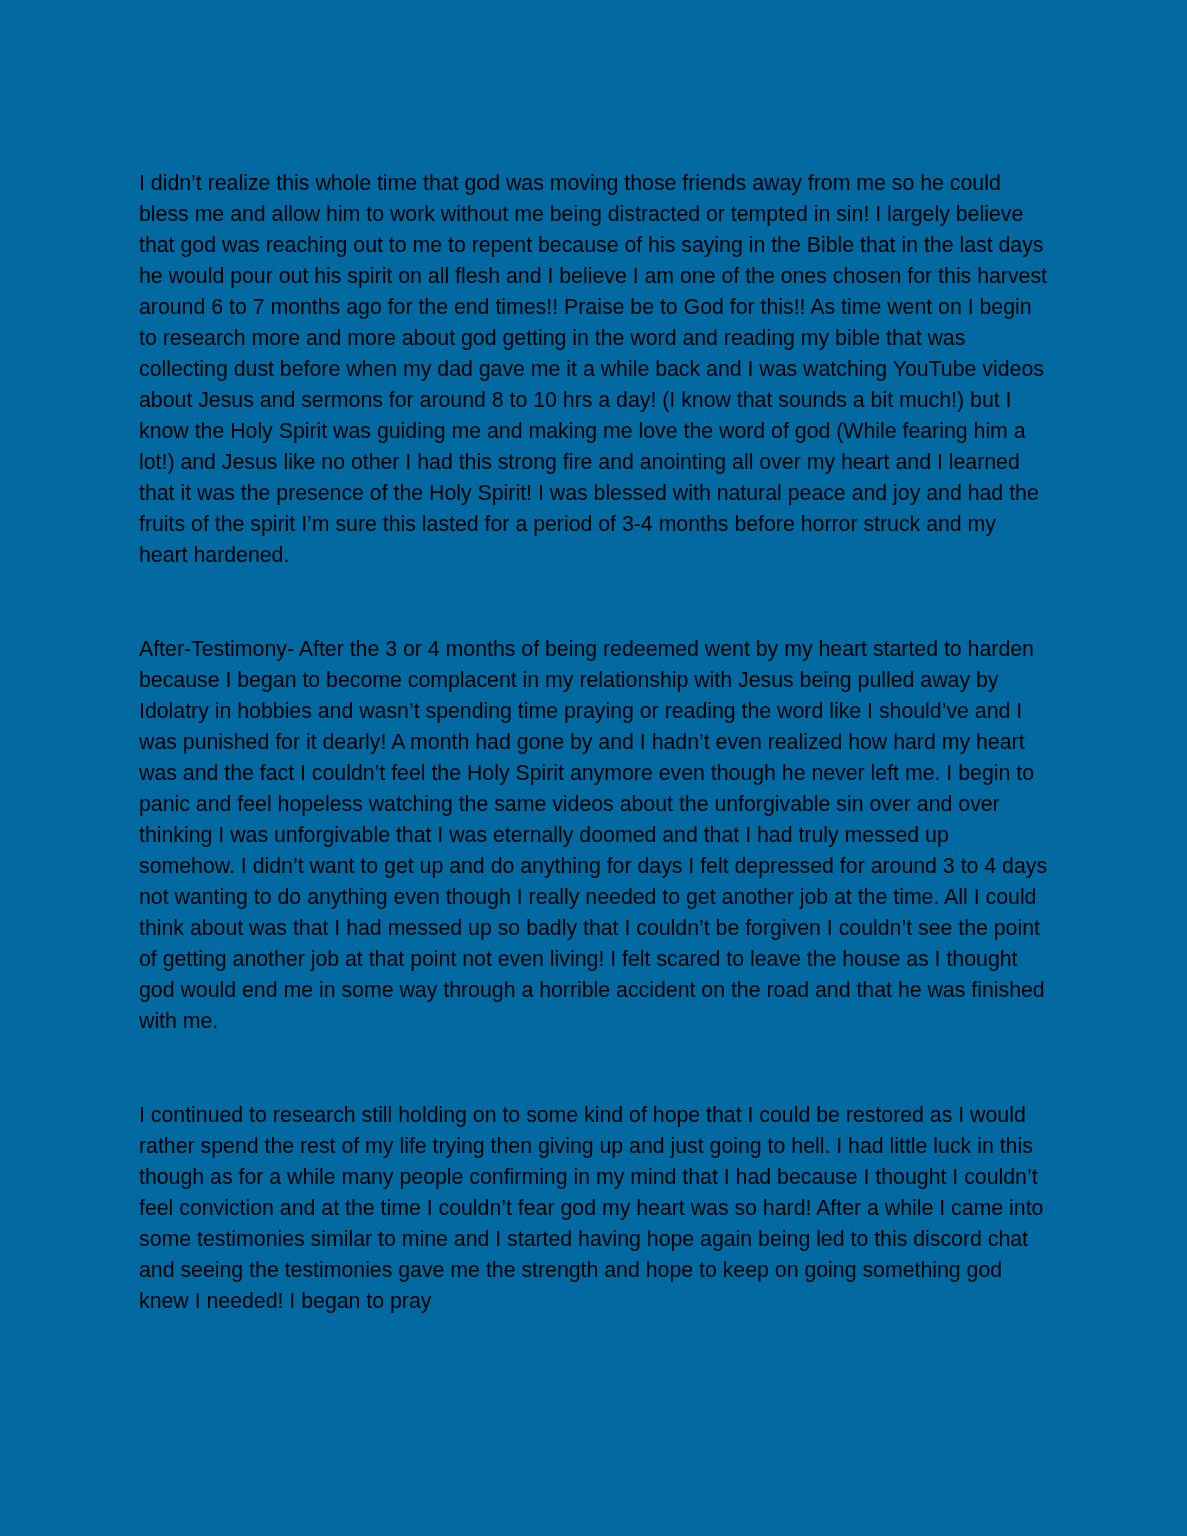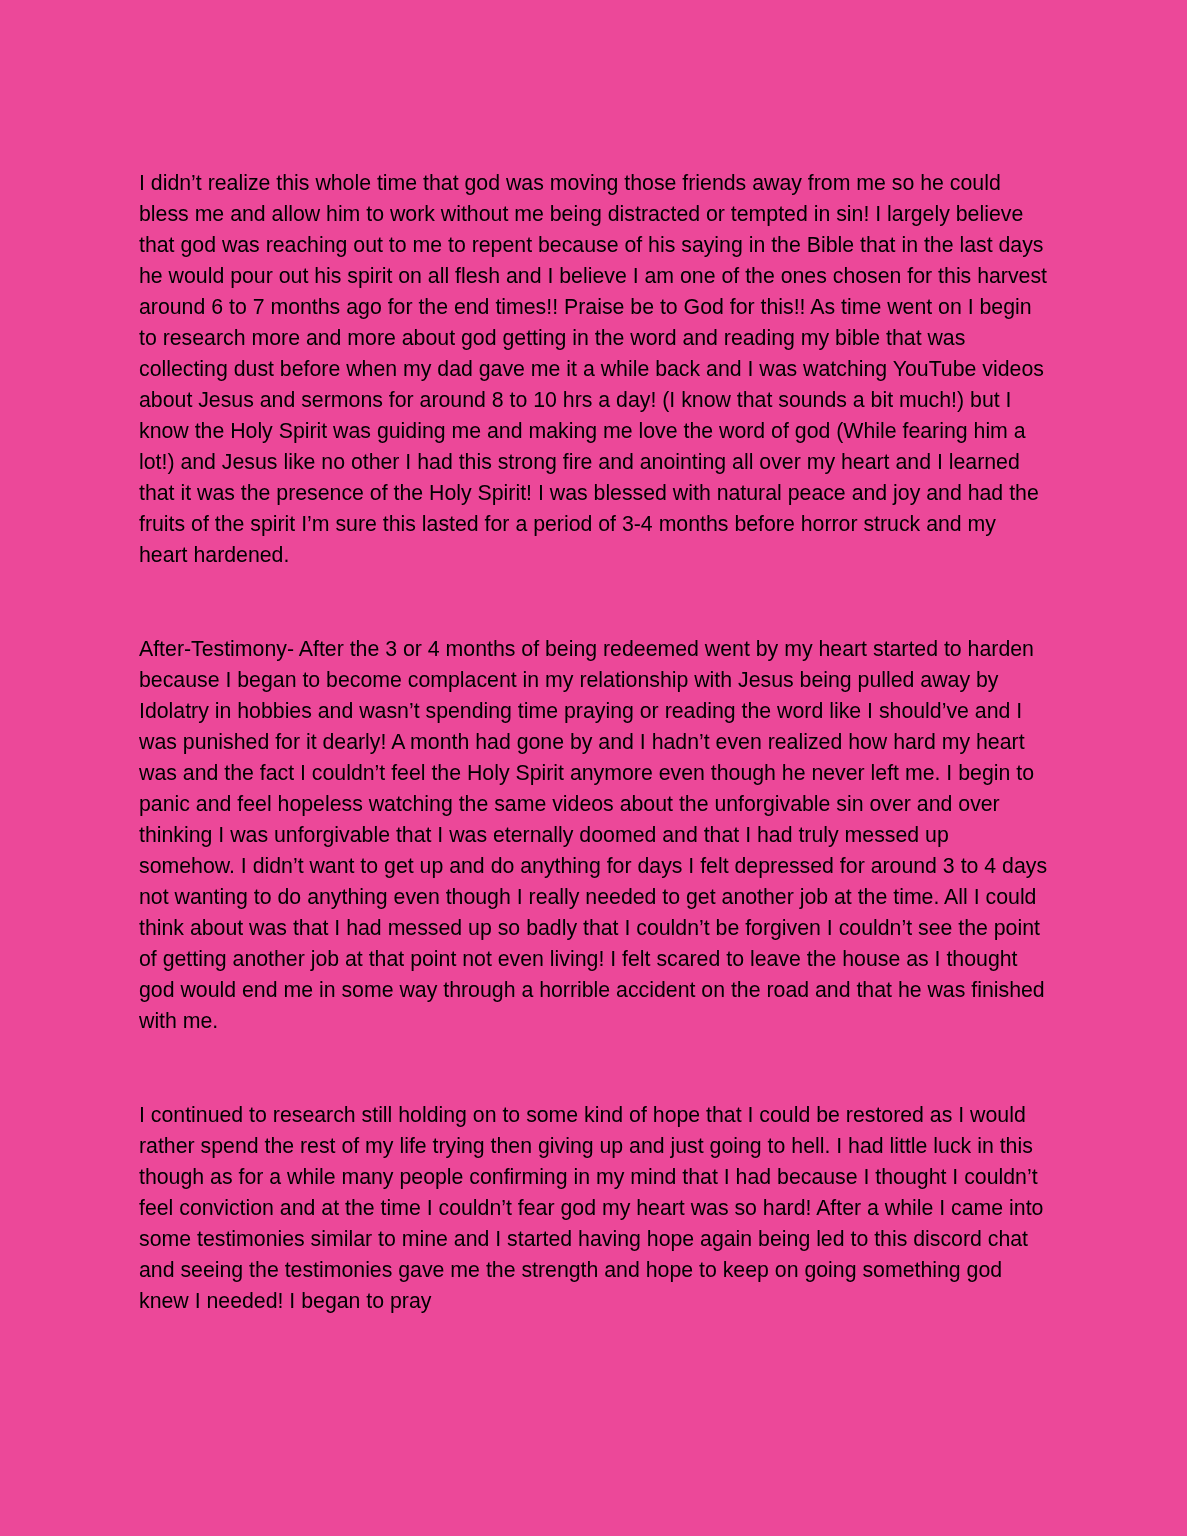--- a/index.html
+++ b/index.html
@@ -4,21 +4,21 @@
 <style>
   html, body {
     margin: 0;
     padding: 0;
     background: #ffffff;
   }
   .page {
     position: relative;
     width: 1187px;
     height: 1536px;
-    background: #ec4899;
+    background: #0369a1;
     overflow: hidden;
   }
   .doc-content {
     position: absolute;
     left: 139px;
     top: 168px;
     width: 909px;
   }
   .doc-paragraph {
     margin: 0 0 63px 0;

